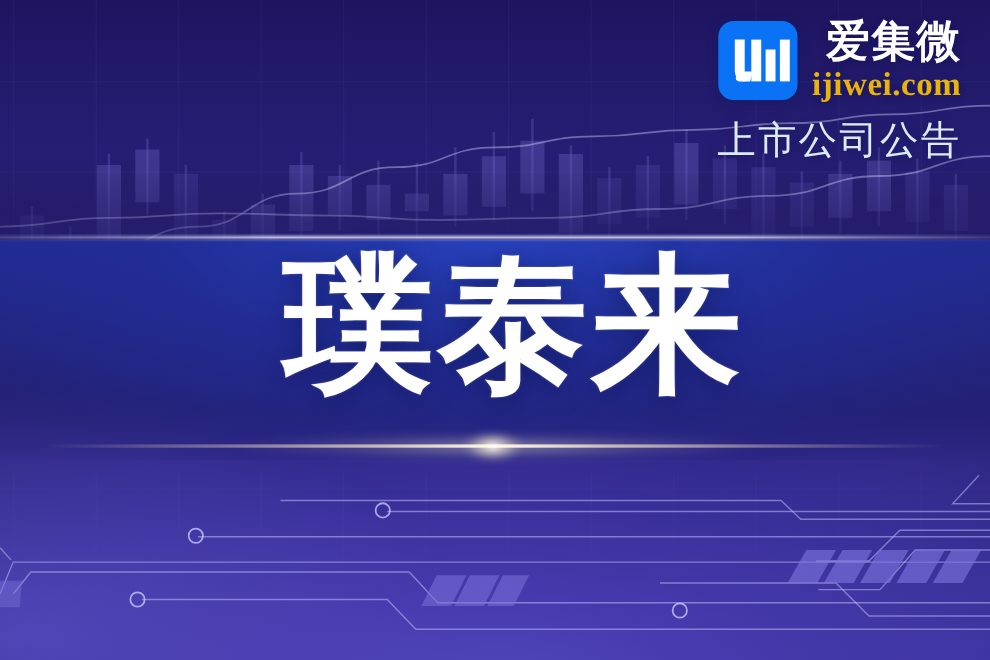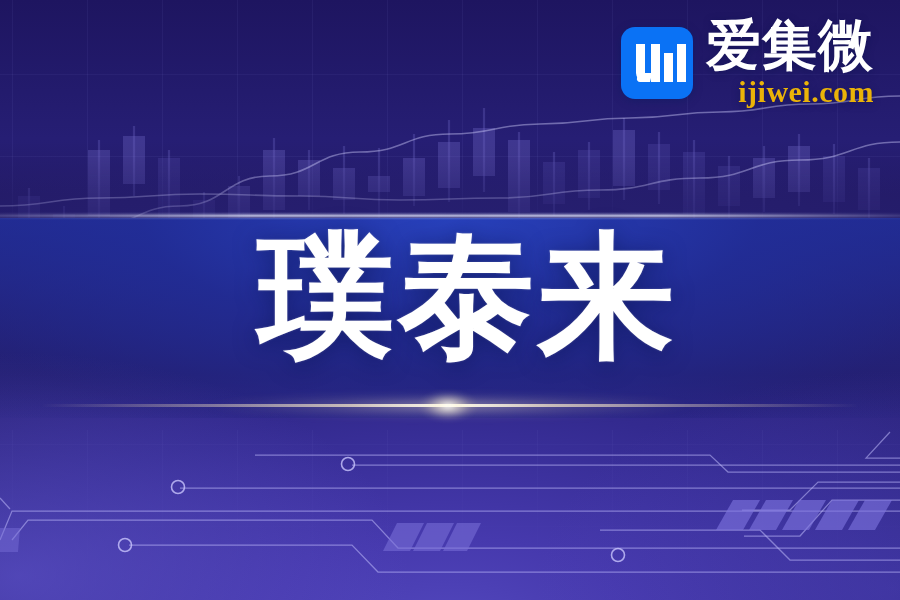--- a/index.html
+++ b/index.html
@@ -173,21 +173,21 @@
   }
   #logo-mark .b-1 { left: 30px; top: 17px; width: 9px; height: 38px; }
   #logo-mark .b-2 { left: 43px; top: 26px; width: 9px; height: 29px; }
   #logo-mark .b-3 { left: 56px; top: 17px; width: 9px; height: 38px; }
 
   #brand-names { line-height: 1; }
   #brand-cn {
     color: #ffffff;
     font-family: "DejaVu Sans", "Liberation Sans", sans-serif;
     font-weight: 700;
-    font-size: 55px;
+    font-size: 40px;
     letter-spacing: 1px;
     display: block;
     text-shadow: 0 2px 8px rgba(8,16,70,0.45);
   }
   #brand-domain {
     color: #eab308;
     font-family: "Liberation Serif", "DejaVu Serif", serif;
     font-weight: 700;
     font-size: 30px;
     letter-spacing: 0.5px;
@@ -366,15 +366,16 @@
         <span class="bar b-j"></span>
         <span class="bar b-1"></span>
         <span class="bar b-2"></span>
         <span class="bar b-3"></span>
       </div>
       <div id="brand-names">
         <span id="brand-cn">爱集微</span>
         <span id="brand-domain">ijiwei.com</span>
       </div>
     </div>
+    <div id="brand-subtitle">上市公司公告</div>
   </div>
 
 </div>
 
 </body></html>

